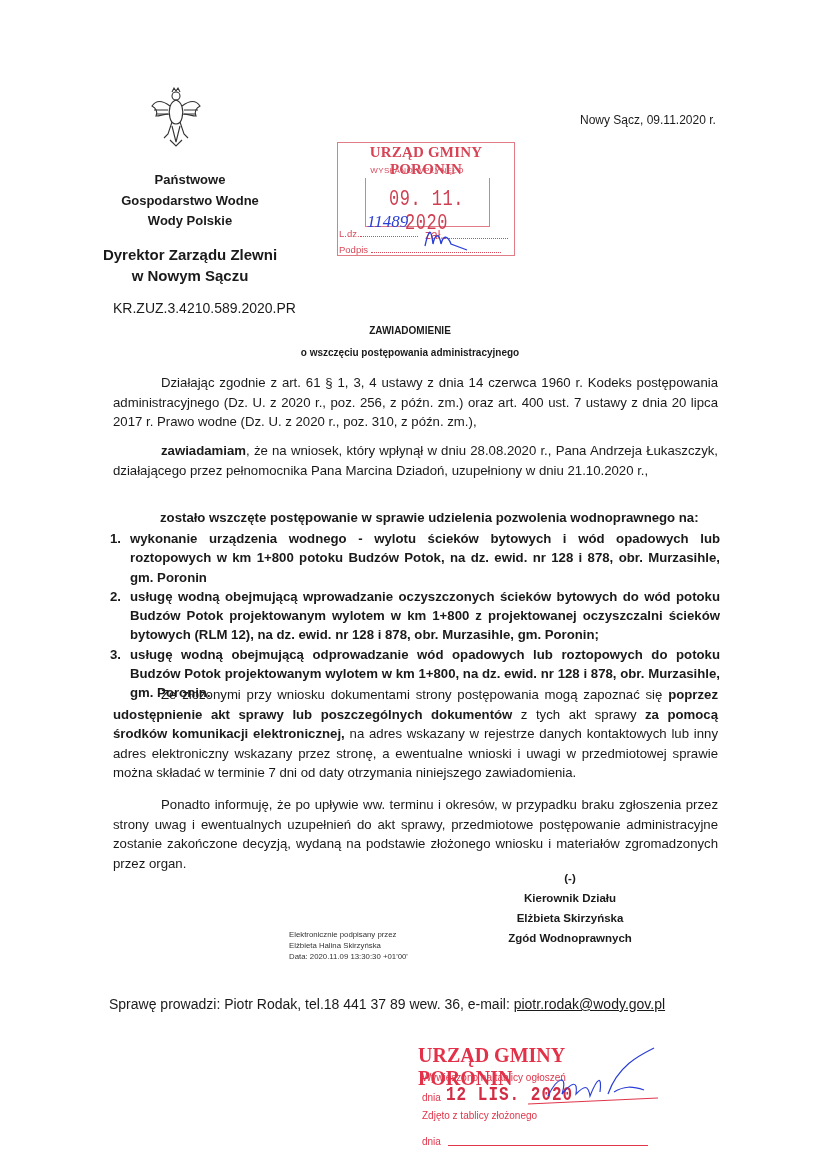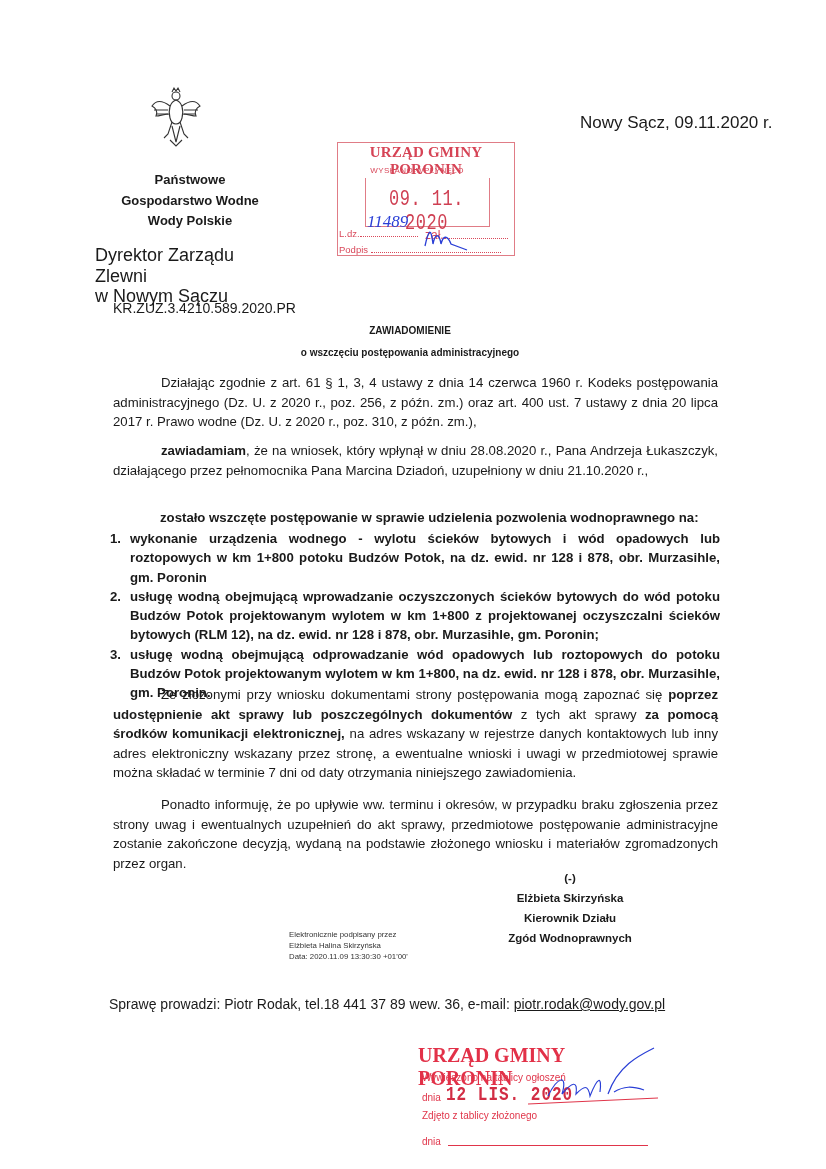--- a/index.html
+++ b/index.html
@@ -1,23 +1,23 @@
 <!DOCTYPE html>
 <html><head>
 <meta charset="utf-8">
 <style>
   html, body { margin:0; padding:0; background:#fff; }
   body { width:826px; height:1169px; position:relative; overflow:hidden;
          font-family:"Liberation Sans", sans-serif; color:#1a1a1a; font-size:13.2px; }
   .abs { position:absolute; }
   .eagle { left:150px; top:86px; width:52px; height:62px; }
   .org { left:95px; top:170px; width:190px; text-align:center; font-weight:bold; font-size:13px; line-height:20.5px; }
-  .org2 { left:95px; top:245px; width:190px; text-align:left; font-weight:normal; font-size:18px; line-height:20.5px; }
+  .org2 { left:95px; top:245px; width:190px; text-align:center; font-weight:bold; font-size:15px; line-height:20.5px; }
   .ref { left:113px; top:300px; font-size:14px; }
-  .place-date { left:580px; top:113px; font-size:17px;text-align:right; }
+  .place-date { left:580px; top:113px; font-size:12px;text-align:right; }
   .stamp1 { left:337px; top:142px; width:178px; height:116px; color:#d9485a; }
   .stamp1 .outer { position:absolute; left:0; top:0; width:176px; height:112px; border:1.5px solid #e07c86; }
   .stamp1 .title { position:absolute; left:4px; top:2px; width:170px; text-align:center; font-family:"Liberation Serif", serif; font-weight:bold; font-size:15px; letter-spacing:0.2px; color:#d64456; }
   .stamp1 .sub { position:absolute; left:0; top:24px; width:160px; text-align:center; font-size:8px; letter-spacing:0.4px; color:#d9485a; }
   .stamp1 .datebox { position:absolute; left:28px; top:36px; width:123px; height:48px; border:1.2px solid #e07c86; border-top:none; }
   .stamp1 .date { position:absolute; left:28px; top:50px; width:123px; text-align:center; font-family:"Liberation Mono", monospace; font-size:17px; color:#cf3f52; letter-spacing:0.5px; transform:scaleY(1.3); }
   .stamp1 .ldz { position:absolute; left:2px; top:86px; font-size:9.5px; color:#d9485a; }
   .stamp1 .zal { position:absolute; left:88px; top:86px; font-size:12px; color:#d9485a; }
   .stamp1 .podpis { position:absolute; left:2px; top:102px; font-size:9.5px; color:#d9485a; }
   .dots { border-bottom:1px dotted #d9485a; display:inline-block; }
@@ -120,22 +120,22 @@
 <div class="abs para" style="top:685px">
   <span class="indent"></span><span>Ze złożonymi przy wniosku dokumentami strony postępowania mogą zapoznać się </span><span class="b">poprzez udostępnienie akt sprawy lub poszczególnych dokumentów</span><span> z tych akt sprawy </span><span class="b">za pomocą środków komunikacji elektronicznej,</span><span> na adres wskazany w rejestrze danych kontaktowych lub inny adres elektroniczny wskazany przez stronę, a ewentualne wnioski i uwagi w przedmiotowej sprawie można składać w terminie 7 dni od daty otrzymania niniejszego zawiadomienia.</span>
 </div>
 
 <div class="abs para" style="top:795px">
   <span class="indent"></span><span>Ponadto informuję, że po upływie ww. terminu i okresów, w przypadku braku zgłoszenia przez strony uwag i ewentualnych uzupełnień do akt sprawy, przedmiotowe postępowanie administracyjne zostanie zakończone decyzją, wydaną na podstawie złożonego wniosku i materiałów zgromadzonych przez organ.</span>
 </div>
 
 <div class="abs sig">
   <div>(-)</div>
+  <div>Kierownik Działu</div>
   <div>Elżbieta Skirzyńska</div>
-  <div>Kierownik Działu</div>
   <div>Zgód Wodnoprawnych</div>
 </div>
 <div class="abs esig">
   <div>Elektronicznie podpisany przez</div>
   <div>Elżbieta Halina Skirzyńska</div>
   <div>Data: 2020.11.09 13:30:30 +01'00'</div>
 </div>
 
 <div class="abs contact">
   <span>Sprawę prowadzi: Piotr Rodak, tel.18 441 37 89 wew. 36, e-mail: </span><span class="mail">piotr.rodak@wody.gov.pl</span>

